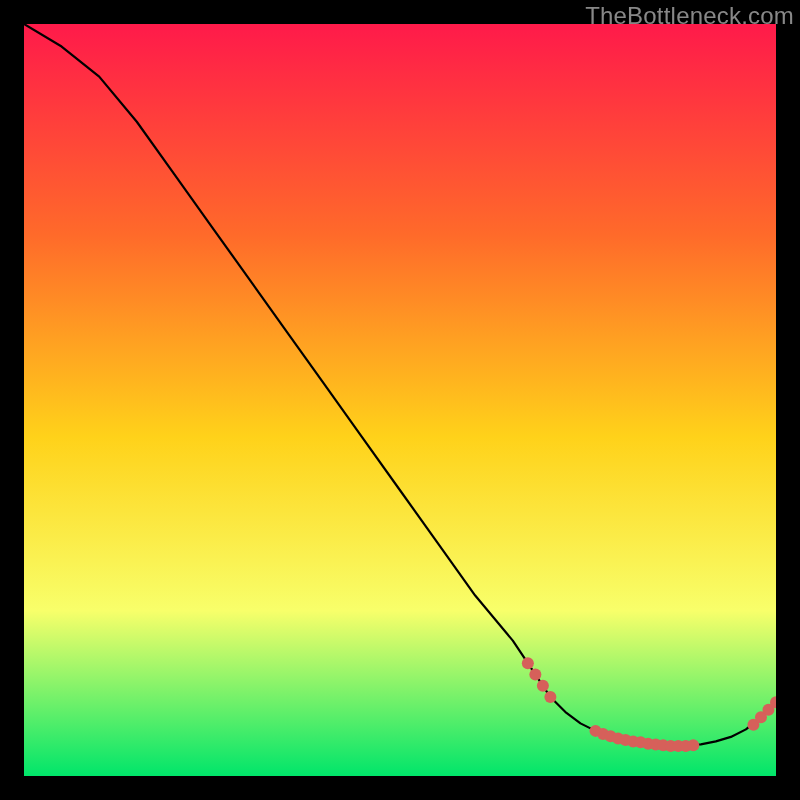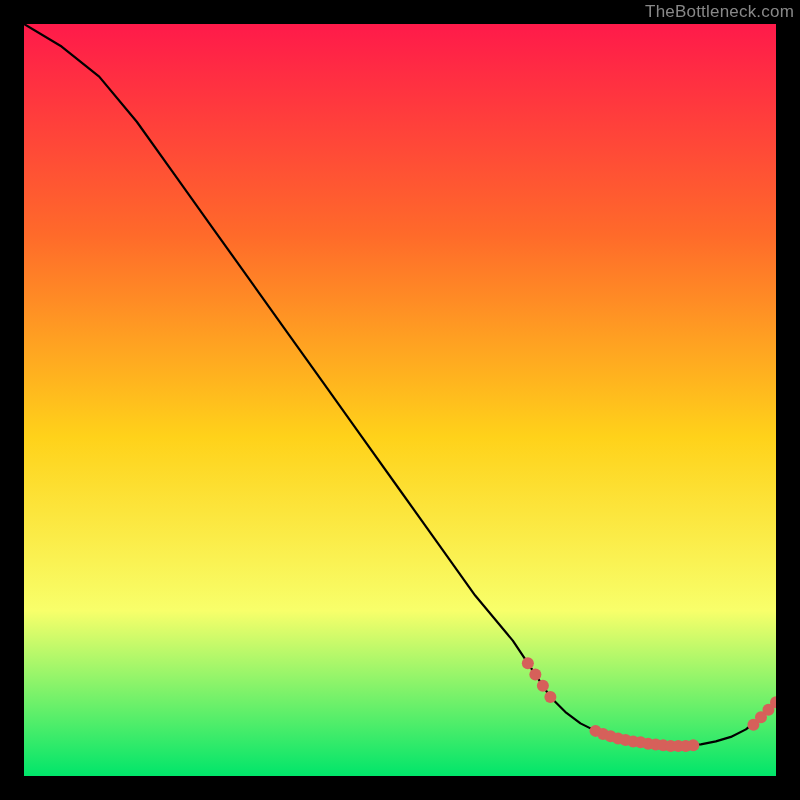--- a/index.html
+++ b/index.html
@@ -15,21 +15,21 @@
     width: 800px;
     height: 800px;
     background: #000;
     position: relative;
   }
   .watermark {
     position: absolute;
     top: 2px;
     right: 6px;
     color: #888;
-    font-size: 17px;
+    font-size: 24px;
     font-weight: 500;
     letter-spacing: 0.2px;
     z-index: 10;
   }
   .plot-wrap {
     position: absolute;
     left: 24px;
     top: 24px;
     width: 752px;
     height: 752px;

